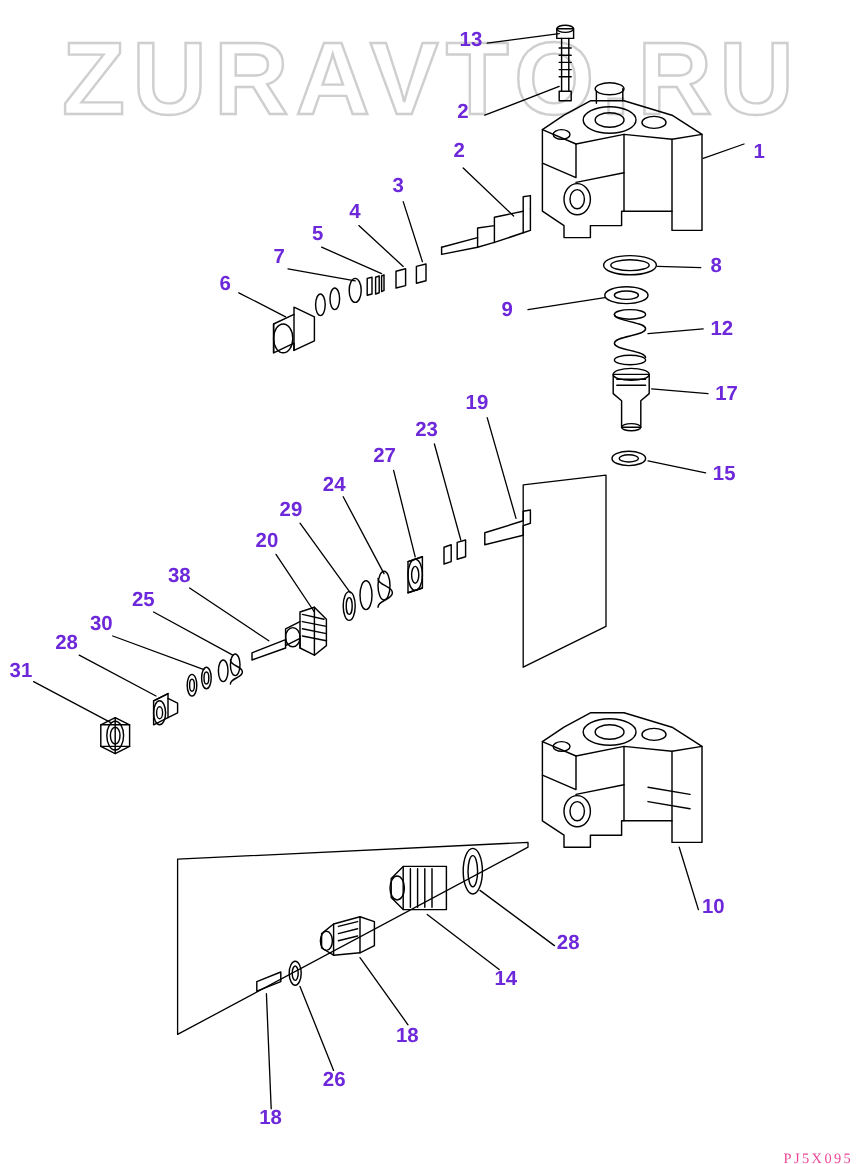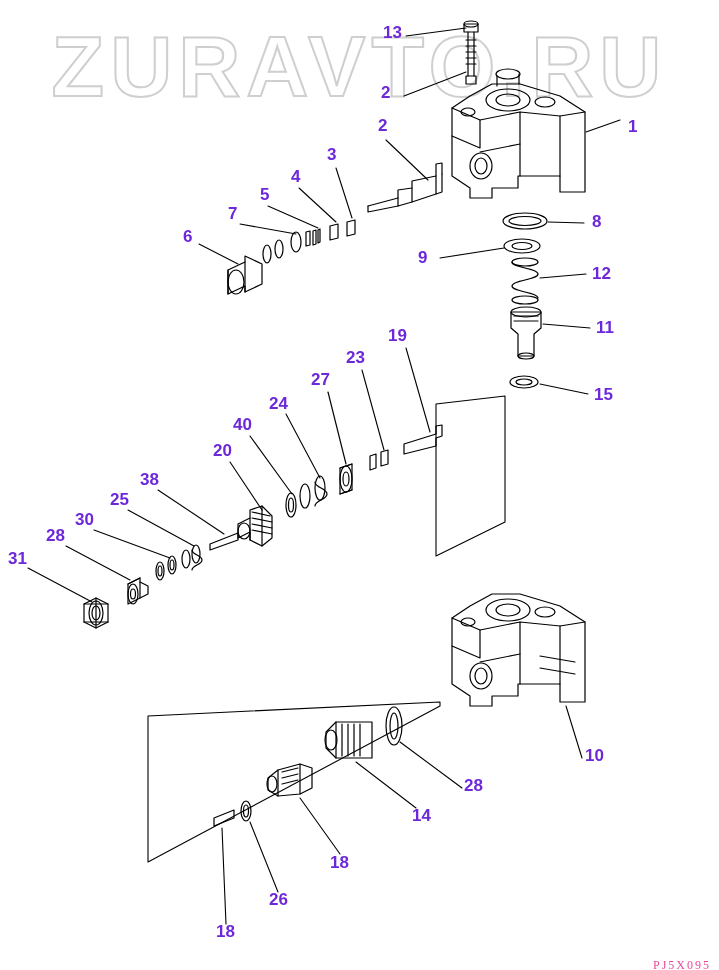--- a/index.html
+++ b/index.html
@@ -244,37 +244,37 @@
     <span class="num" style="left:628px;top:102px">1</span>
     <span class="num" style="left:378px;top:101px">2</span>
     <span class="num" style="left:327px;top:130px">3</span>
     <span class="num" style="left:291px;top:152px">4</span>
     <span class="num" style="left:260px;top:170px">5</span>
     <span class="num" style="left:183px;top:212px">6</span>
     <span class="num" style="left:228px;top:189px">7</span>
     <span class="num" style="left:592px;top:197px">8</span>
     <span class="num" style="left:418px;top:233px">9</span>
     <span class="num" style="left:585px;top:731px">10</span>
-    <span class="num" style="left:596px;top:303px">11</span>
+    <span class="num" style="left:596px;top:303px">17</span>
     <span class="num" style="left:592px;top:249px">12</span>
     <span class="num" style="left:383px;top:8px">13</span>
     <span class="num" style="left:381px;top:68px">2</span>
     <span class="num" style="left:594px;top:370px">15</span>
     <span class="num" style="left:412px;top:791px">14</span>
     <span class="num" style="left:330px;top:838px">18</span>
     <span class="num" style="left:216px;top:907px">18</span>
     <span class="num" style="left:388px;top:311px">19</span>
     <span class="num" style="left:213px;top:426px">20</span>
     <span class="num" style="left:140px;top:455px">38</span>
     <span class="num" style="left:46px;top:511px">28</span>
     <span class="num" style="left:346px;top:333px">23</span>
     <span class="num" style="left:269px;top:379px">24</span>
     <span class="num" style="left:110px;top:475px">25</span>
     <span class="num" style="left:269px;top:875px">26</span>
     <span class="num" style="left:311px;top:355px">27</span>
     <span class="num" style="left:464px;top:761px">28</span>
-    <span class="num" style="left:233px;top:400px">40</span>
+    <span class="num" style="left:233px;top:400px">29</span>
     <span class="num" style="left:75px;top:495px">30</span>
     <span class="num" style="left:8px;top:534px">31</span>
   </div>
 
   <div class="code">PJ5X095</div>
 </div>
 
 </body></html>

